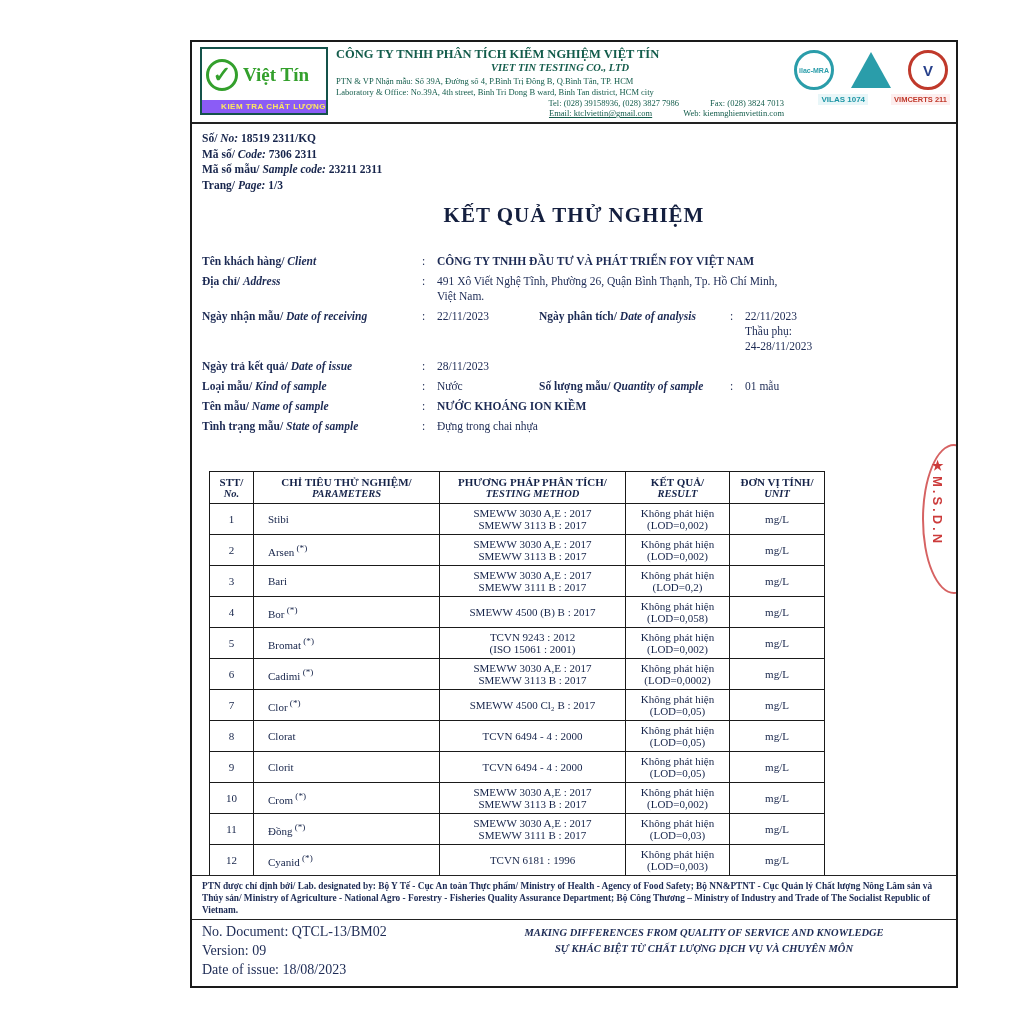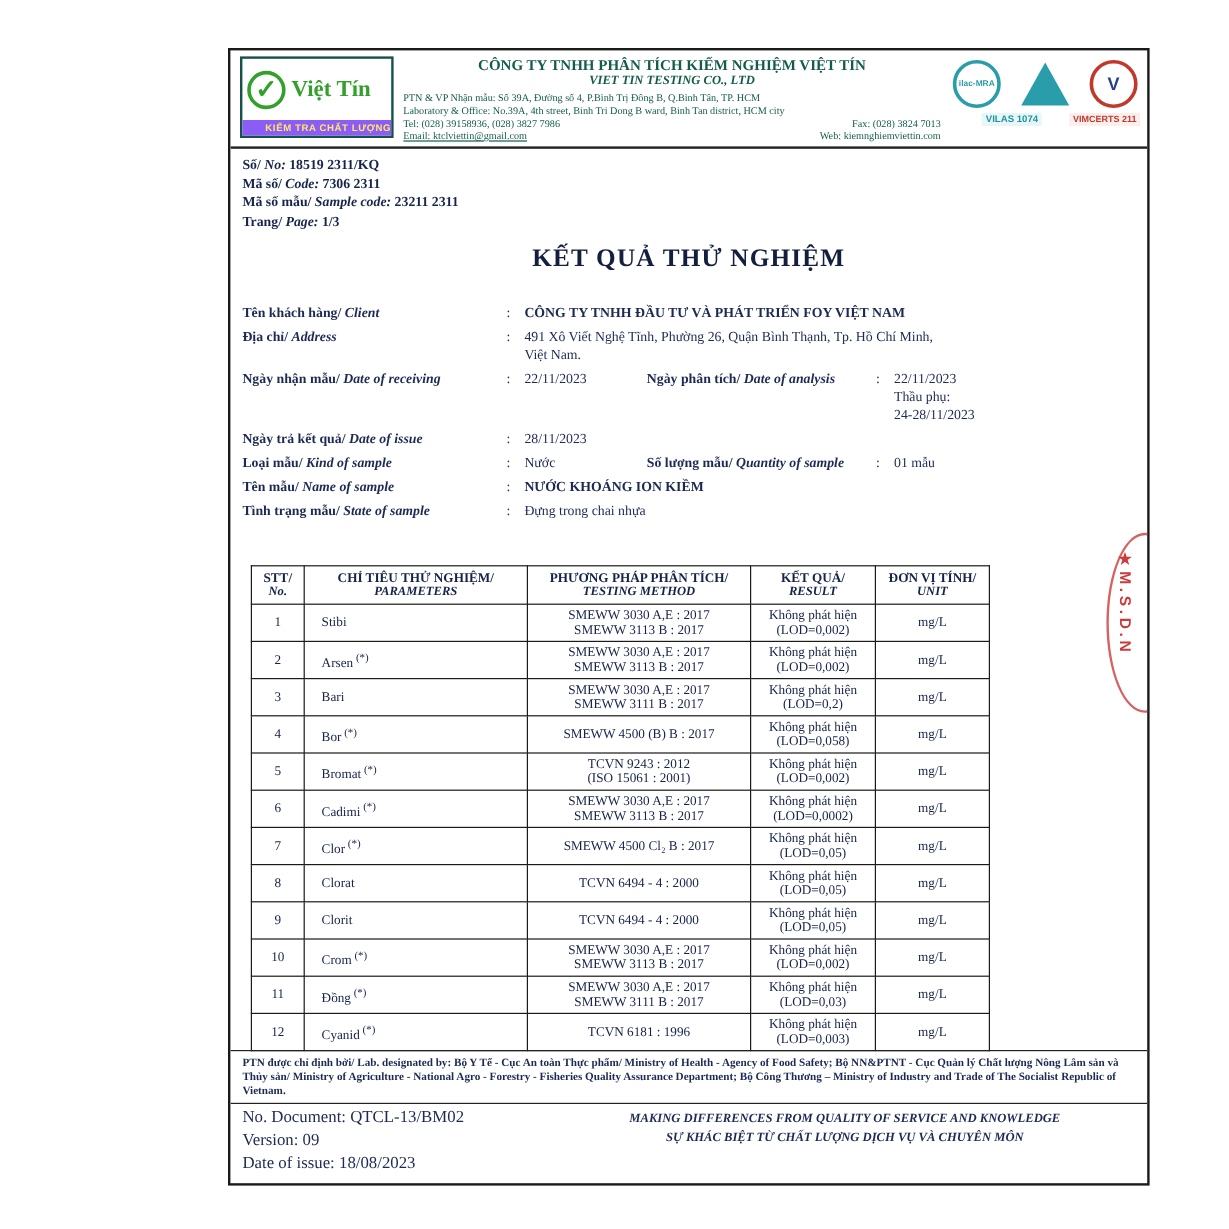--- a/index.html
+++ b/index.html
@@ -12,24 +12,24 @@
   
   .header { display:flex; height:82px; border-bottom:2px solid #222; padding:5px 6px 3px 8px; gap:8px; }
   .logo-box { width:128px; height:68px; border:2px solid #14524a; display:flex; flex-direction:column; flex:none; }
   .logo-top { flex:1; display:flex; align-items:center; gap:5px; padding:2px 4px; }
   .logo-check { width:32px; height:32px; border:3px solid #33a02c; border-radius:50%; color:#33a02c;
                 font-size:22px; font-weight:bold; display:flex; align-items:center; justify-content:center; flex:none; }
   .logo-name { color:#33a02c; font-weight:bold; font-size:19px; }
   .logo-tagline { background:#8b5cf6; color:#ffe95e; font-size:8px; font-weight:bold; text-align:right;
                   padding:2px 0; letter-spacing:.5px; font-family:"Liberation Sans",sans-serif; }
   .company { flex:1; color:#135c4b; line-height:1.22; overflow:hidden; }
-  .company .name { font-weight:bold; font-size:12.5px; text-align:center; }
+  .company .name { font-weight:bold; font-size:12.5px; text-align:left; }
   .company .name-en { font-weight:bold; font-style:italic; font-size:10.5px; text-align:center; }
   .company .addr { font-size:8.5px; text-align:left; margin-top:1px; }
-  .company .duo { display:flex; justify-content:space-between; font-size:8.5px; }
+  .company .duo { display:flex; justify-content:flex-end; font-size:8.5px;gap:31px; }
   .company .duo .u { text-decoration:underline; }
   .badges { width:158px; flex:none; font-family:"Liberation Sans",sans-serif; text-align:center; }
   .badge-row { display:flex; justify-content:space-between; align-items:center; height:44px; padding:2px 2px 0 2px; }
   .badge-circle { width:40px; height:40px; border-radius:50%; display:flex; align-items:center; justify-content:center; }
   .ilac { border:3px solid #2a9daa; color:#2a9daa; font-size:7px; font-weight:bold; }
   .tri { width:0; height:0; border-left:20px solid transparent; border-right:20px solid transparent;
          border-bottom:36px solid #2a9daa; }
   .vim { border:3px solid #c0392b; color:#27408b; font-size:15px; font-weight:bold; }
   .badge-labels { display:flex; justify-content:flex-end; gap:23px; margin-top:3px; }
   .vilas-label { color:#1d95a5; font-weight:bold; font-size:8px; background:#e8f6f8; padding:1px 3px; }

